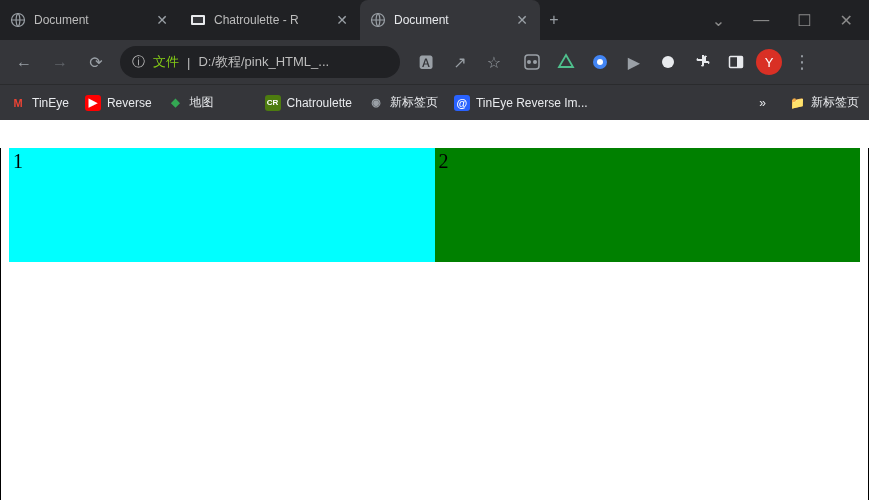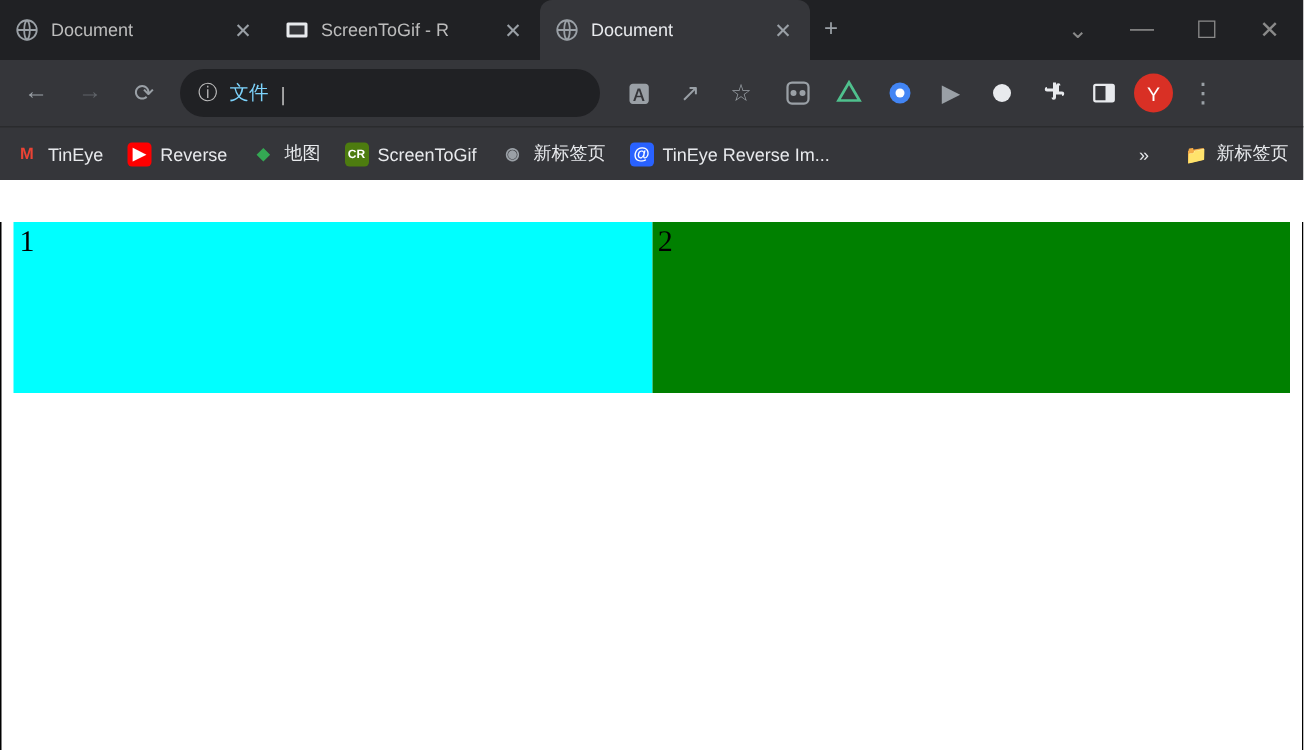--- a/index.html
+++ b/index.html
@@ -11,21 +11,21 @@
     .tab-title { flex: 1; overflow: hidden; text-overflow: ellipsis; white-space: nowrap; }
     .tab-close { width: 16px; height: 16px; display: flex; align-items: center; justify-content: center; font-size: 14px; color: #9aa0a6; border-radius: 50%; }
     .tab-favicon { width: 16px; height: 16px; display: flex; align-items: center; justify-content: center; }
     .newtab-btn { width: 28px; display: flex; align-items: center; justify-content: center; color: #9aa0a6; font-size: 16px; }
     .window-controls { margin-left: auto; display: flex; align-items: center; gap: 28px; padding-right: 16px; color: #8a8a8a; }
     
     .toolbar { background: #35363a; height: 44px; display: flex; align-items: center; padding: 0 8px; gap: 4px; }
     .nav-btn { width: 32px; height: 32px; display: flex; align-items: center; justify-content: center; color: #9aa0a6; border-radius: 50%; }
     .nav-btn.disabled { color: #5f6368; }
     .omnibox { flex: 0 0 280px; background: #202124; border-radius: 20px; height: 32px; display: flex; align-items: center; padding: 0 12px; color: #bdbdbd; font-size: 13px; gap: 8px; margin: 0 4px; }
-    .omnibox-prefix { color: #7dd3fc; }
+    .omnibox-prefix { color: #84cc16; }
     .omnibox-url { flex: 1; overflow: hidden; text-overflow: ellipsis; white-space: nowrap; }
     .toolbar-icons { display: flex; align-items: center; gap: 10px; padding: 0 6px; }
     .toolbar-icon { width: 24px; height: 24px; display: flex; align-items: center; justify-content: center; color: #9aa0a6; }
     .ext-icons { display: flex; align-items: center; gap: 10px; margin-left: 4px; }
     .avatar { width: 26px; height: 26px; border-radius: 50%; background: #d93025; color: #fff; display: flex; align-items: center; justify-content: center; font-size: 13px; font-weight: 500; margin: 0 4px; }
     
     .bookmarks { background: #35363a; height: 36px; display: flex; align-items: center; padding: 0 10px; gap: 16px; border-top: 1px solid #2a2b2d; }
     .bm-item { display: flex; align-items: center; gap: 6px; color: #e8eaed; font-size: 12px; }
     .bm-favicon { width: 16px; height: 16px; display: flex; align-items: center; justify-content: center; border-radius: 3px; font-size: 11px; font-weight: bold; }
     .bm-spacer { flex: 1; }
@@ -51,21 +51,21 @@
     <span class="tab-title">Document</span>
     <span class="tab-close">✕</span>
   </div>
   <div class="tab">
     <span class="tab-favicon">
         <svg width="16" height="16" viewBox="0 0 16 16">
           <rect x="1" y="3" width="14" height="10" rx="1" fill="#e8eaed"></rect>
           <rect x="3" y="5" width="10" height="6" fill="#35363a"></rect>
         </svg>
       </span>
-    <span class="tab-title">ScreenToGif - R</span>
+    <span class="tab-title">Chatroulette - R</span>
     <span class="tab-close">✕</span>
   </div>
   <div class="tab active">
     <span class="tab-favicon">
         <svg width="16" height="16" viewBox="0 0 16 16">
           <circle cx="8" cy="8" r="6.5" fill="none" stroke="#9aa0a6" stroke-width="1.2"></circle>
           <path d="M1.5 8h13M8 1.5c2.5 2 2.5 11 0 13M8 1.5c-2.5 2-2.5 11 0 13" fill="none" stroke="#9aa0a6" stroke-width="1.2"></path>
         </svg>
       </span>
     <span class="tab-title">Document</span>
@@ -81,20 +81,21 @@
 </div>
 
 <div class="toolbar">
   <div class="nav-btn">←</div>
   <div class="nav-btn disabled">→</div>
   <div class="nav-btn">⟳</div>
   <div class="omnibox">
     <span>ⓘ</span>
     <span class="omnibox-prefix">文件</span>
     <span>|</span>
+    <span class="omnibox-url">D:/教程/pink_HTML_...</span>
   </div>
   <div class="toolbar-icons">
     <span class="toolbar-icon">🅰</span>
     <span class="toolbar-icon">↗</span>
     <span class="toolbar-icon">☆</span>
   </div>
   <div class="ext-icons">
     <span class="toolbar-icon">
         <svg width="18" height="18" viewBox="0 0 18 18">
           <rect x="2" y="2" width="14" height="14" rx="3" fill="none" stroke="#9aa0a6" stroke-width="1.5"></rect>
@@ -144,22 +145,22 @@
     </div>
   <div class="bm-item">
       <span class="bm-favicon" style="background:#ff0000;color:#fff;">▶</span>
       <span>Reverse</span>
     </div>
   <div class="bm-item">
       <span class="bm-favicon" style="color:#34a853;">◆</span>
       <span>地图</span>
     </div>
   <div class="bm-item">
-      <span class="bm-favicon" style="background:#4d7c0f;color:#fff;font-size:8px;">CR</span>
-      <span>ScreenToGif</span>
+      <span class="bm-favicon" style="background:#4d7c0f;color:#fff;font-size:8px;margin-left:35px;">CR</span>
+      <span>Chatroulette</span>
     </div>
   <div class="bm-item">
       <span class="bm-favicon" style="color:#9aa0a6;">◉</span>
       <span>新标签页</span>
     </div>
   <div class="bm-item">
       <span class="bm-favicon" style="background:#2962ff;color:#fff;">@</span>
       <span>TinEye Reverse Im...</span>
     </div>
   <div class="bm-spacer"></div>

